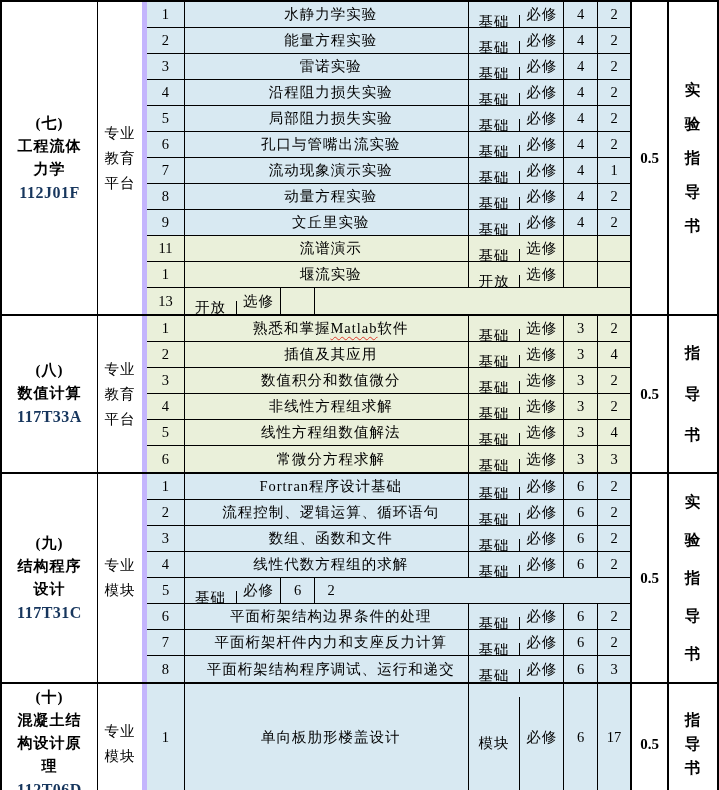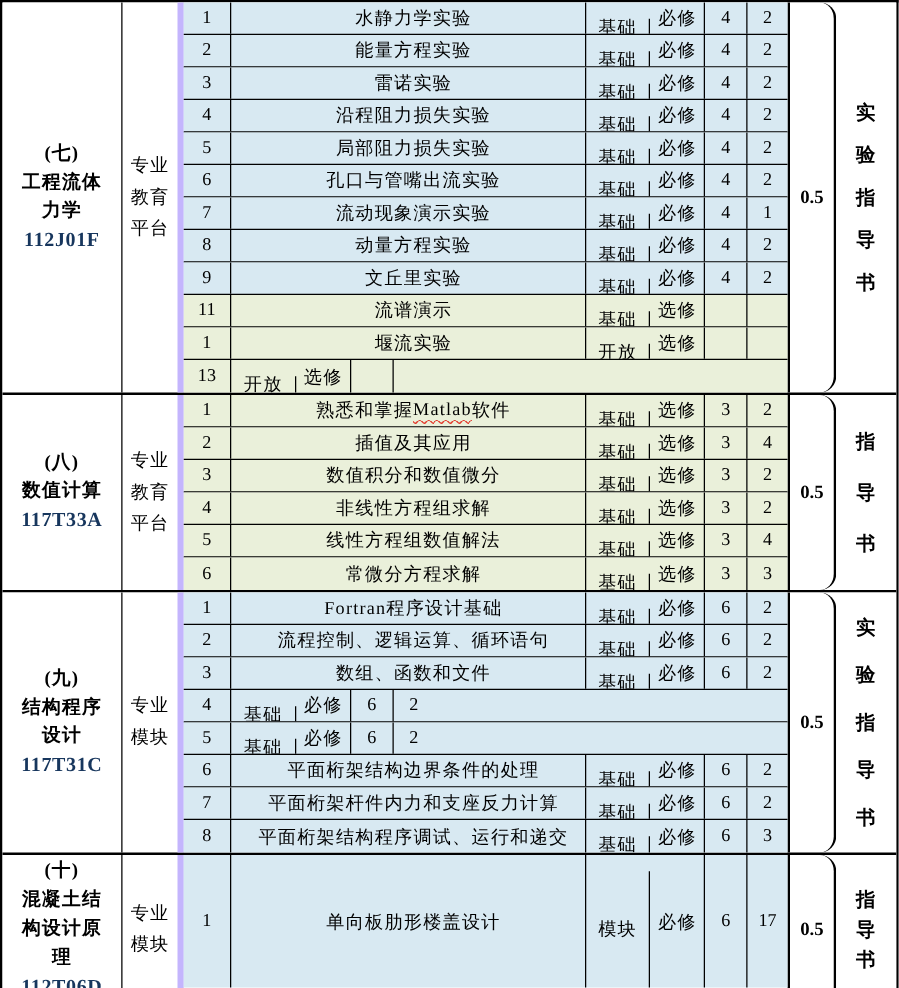--- a/index.html
+++ b/index.html
@@ -32,21 +32,21 @@
   .name { width:285px; justify-content:flex-start; padding-left:9px; font-size:14.5px; letter-spacing:1px; }
   .type { width:52px;  font-size:14.5px; letter-spacing:1px;margin-top:13px; }
   .req  { width:44px;  font-size:14.5px; letter-spacing:1px;font-family:Liberation Mono, monospace; }
   .h    { width:34px;  font-size:14.5px; }
   .s    { width:32px;  font-size:14.5px; }
 
   .bg-blue  { background:var(--row-blue,#d8e9f2); }
   .bg-green { background:var(--row-green,#eaf0da); }
 
   .credit { width:37px; border-right:2px solid #000; display:flex; align-items:center;
-            justify-content:center; font-weight:bold; font-size:15px;border-radius:13px; }
+            justify-content:center; font-weight:bold; font-size:15px; }
   .guide  { flex:1; display:flex; flex-direction:column; align-items:center; justify-content:center;
             font-weight:bold; font-size:15.5px; letter-spacing:1px; }
 
   .sec0 .row, .sec1 .row, .sec2 .row { height:26px; }
   .sec3 .row { height:106px; }
 
   .sec0 .guide { gap:13px; }
   .sec1 .guide { gap:20px; }
   .sec2 .guide { gap:17px; }
   .sec3 .guide { gap:3px;  }
@@ -301,20 +301,21 @@
     <div class="c no">3</div>
     <div class="c name">数组、函数和文件</div>
     <div class="c type">基础</div>
     <div class="c req">必修</div>
     <div class="c h">6</div>
     <div class="c s">2</div>
   </div>
 
   <div class="row bg-blue">
     <div class="c no">4</div>
+    <div class="c name">线性代数方程组的求解</div>
     <div class="c type">基础</div>
     <div class="c req">必修</div>
     <div class="c h">6</div>
     <div class="c s">2</div>
   </div>
 
   <div class="row bg-blue">
     <div class="c no">5</div>
     <div class="c type">基础</div>
     <div class="c req">必修</div>

